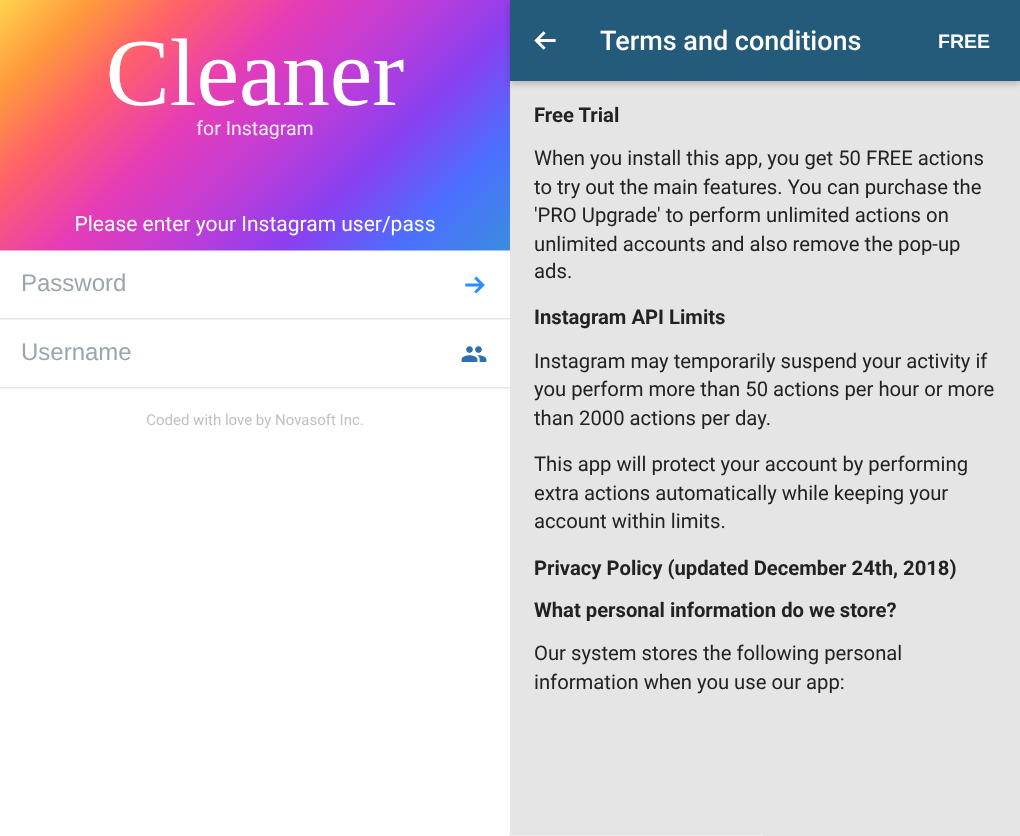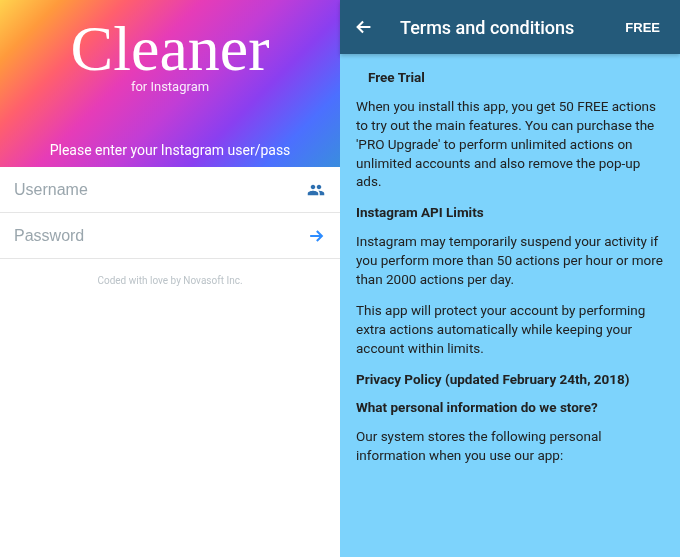--- a/index.html
+++ b/index.html
@@ -79,21 +79,21 @@
     }
     .footer-text {
       text-align: center;
       font-size: 10px;
       color: #bbc3c8;
       margin-top: 16px;
     }
     .right-panel {
       width: 340px;
       height: 557px;
-      background: #7dd3fc;
+      background: #e5e5e5;
       display: flex;
       flex-direction: column;
     }
     .toolbar {
       height: 54px;
       background: #245a7a;
       color: #fff;
       display: flex;
       align-items: center;
       padding: 0 12px;
@@ -130,50 +130,49 @@
       line-height: 1.4;
     }
     .terms-content h3 {
       font-size: 13.5px;
       font-weight: 700;
       margin-bottom: 10px;
       margin-top: 6px;
     }
     .terms-content h3:first-child {
       margin-top: 0;
-      margin-left: 12px;
     }
     .terms-content p {
       margin-bottom: 12px;
     }
   </style>
 </head>
 <body>
 
 <div class="left-panel">
   <div class="hero">
     <div class="app-title">Cleaner</div>
     <div class="app-subtitle">for Instagram</div>
     <div class="prompt-text">Please enter your Instagram user/pass</div>
   </div>
 
   <div class="input-row">
+    <input class="input-field" type="password" placeholder="Password" style="">
+    <span class="input-icon submit-icon">
+      <svg viewBox="0 0 24 24" width="20" height="20" fill="none" stroke="#2d8cff" stroke-width="2.5">
+        <path d="M5 12h13M13 6l6 6-6 6"></path>
+      </svg>
+    </span>
+  </div>
+
+  <div class="input-row">
     <input class="input-field" type="text" placeholder="Username" style="">
     <span class="input-icon">
       <svg viewBox="0 0 24 24" width="18" height="18" fill="#2d6fb0">
         <path d="M16 11c1.66 0 3-1.34 3-3s-1.34-3-3-3-3 1.34-3 3 1.34 3 3 3zm-8 0c1.66 0 3-1.34 3-3S9.66 5 8 5 5 6.34 5 8s1.34 3 3 3zm0 2c-2.33 0-7 1.17-7 3.5V19h14v-2.5c0-2.33-4.67-3.5-7-3.5zm8 0c-.29 0-.62.02-.97.05 1.16.84 1.97 1.97 1.97 3.45V19h6v-2.5c0-2.33-4.67-3.5-7-3.5z"></path>
-      </svg>
-    </span>
-  </div>
-
-  <div class="input-row">
-    <input class="input-field" type="password" placeholder="Password" style="">
-    <span class="input-icon submit-icon">
-      <svg viewBox="0 0 24 24" width="20" height="20" fill="none" stroke="#2d8cff" stroke-width="2.5">
-        <path d="M5 12h13M13 6l6 6-6 6"></path>
       </svg>
     </span>
   </div>
 
   <div class="footer-text">Coded with love by Novasoft Inc.</div>
 </div>
 
 <div class="right-panel">
   <div class="toolbar">
     <span class="back-icon">
@@ -186,17 +185,17 @@
   </div>
 
   <div class="terms-content">
     <h3>Free Trial</h3>
     <p>When you install this app, you get 50 FREE actions to try out the main features. You can purchase the 'PRO Upgrade' to perform unlimited actions on unlimited accounts and also remove the pop-up ads.</p>
 
     <h3>Instagram API Limits</h3>
     <p>Instagram may temporarily suspend your activity if you perform more than 50 actions per hour or more than 2000 actions per day.</p>
     <p>This app will protect your account by performing extra actions automatically while keeping your account within limits.</p>
 
-    <h3>Privacy Policy (updated February 24th, 2018)</h3>
+    <h3>Privacy Policy (updated December 24th, 2018)</h3>
     <h3>What personal information do we store?</h3>
     <p>Our system stores the following personal information when you use our app:</p>
   </div>
 </div>
 
 </body></html>

